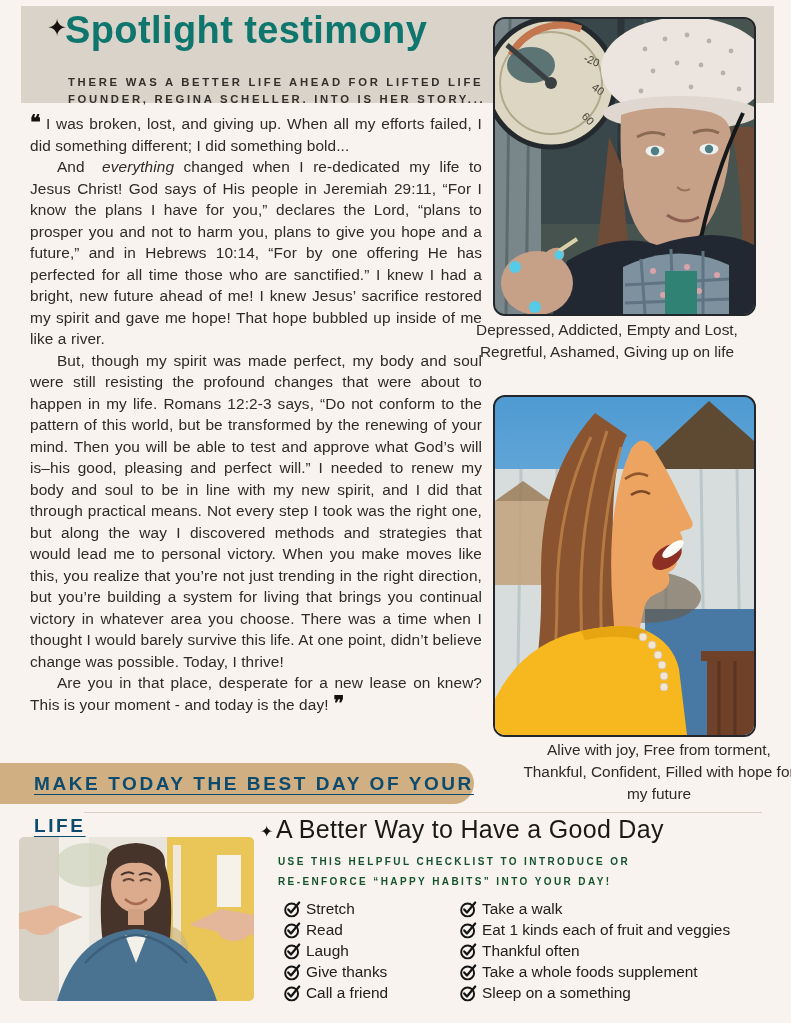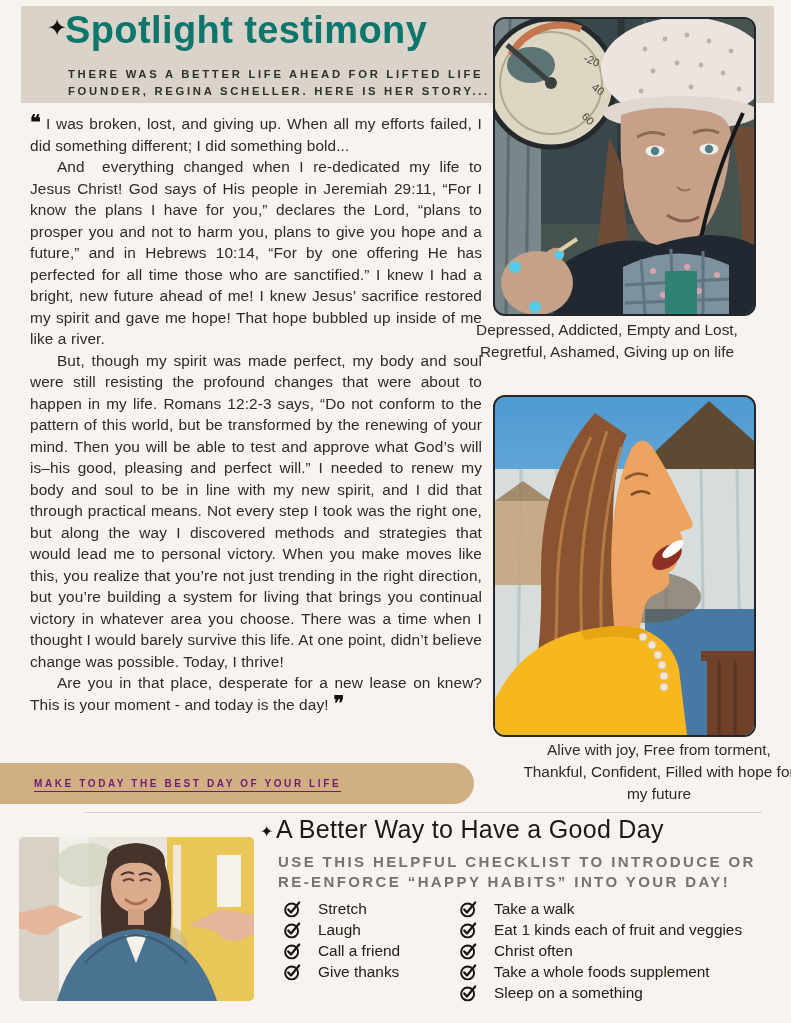--- a/index.html
+++ b/index.html
@@ -3,69 +3,69 @@
 <meta charset="utf-8">
 <style>
   html,body{margin:0;padding:0;}
   body{background:#f8f3ee;font-family:"Liberation Sans",sans-serif;}
   .page{position:relative;width:791px;height:1023px;background:#f8f3ee;overflow:hidden;color:#262522;}
 
   
   .header-box{position:absolute;left:21px;top:6px;width:753px;height:97px;background:#d9d3c9;}
   .header-sparkle{position:absolute;left:26px;top:8px;font-size:24px;color:#14110e;}
   .header-title{position:absolute;left:44px;top:3px;margin:0;font-size:38px;font-weight:700;letter-spacing:0.4px;color:#0f766e;font-family:"Liberation Sans",sans-serif;}
-  .header-sub{position:absolute;left:47px;top:60px;font-size:11.3px;font-weight:700;letter-spacing:2.7px;color:#33302b;line-height:17px;}
+  .header-sub{position:absolute;left:47px;top:68px;font-size:11.3px;font-weight:700;letter-spacing:2.7px;color:#33302b;line-height:17px;}
 
   
   .article{position:absolute;left:30px;top:113px;width:452px;text-align:justify;font-size:15.4px;line-height:21.5px;color:#2e2b27;letter-spacing:0.1px;}
   .article p{margin:0;}
   .article p.indent{text-indent:27px;}
   .quote-glyph{font-size:20px;font-weight:700;color:#14110e;line-height:0;}
   .open-q{margin-right:5px;}
   .close-q{margin-left:5px;}
-  .ital{margin-left:8px;}
+  .ital{font-style:italic;margin-left:8px;}
 
   
   .photo{position:absolute;border:2px solid #23262a;border-radius:12px;overflow:hidden;background:#777;}
   .photo svg{display:block;}
   .photo-top{left:493px;top:17px;width:259px;height:295px;}
   .photo-mid{left:493px;top:395px;width:259px;height:338px;}
   .photo-bottom{position:absolute;left:19px;top:837px;width:235px;height:164px;border-radius:5px;overflow:hidden;}
   .caption{position:absolute;text-align:center;font-size:15.4px;line-height:22px;color:#2e2b27;}
   .caption-top{left:470px;top:319px;width:274px;}
   .caption-mid{left:482px;top:739px;width:282px;margin-left:36px;}
 
   
   .cta{position:absolute;left:0;top:763px;width:474px;height:41px;background:#d0b083;border-radius:0 21px 21px 0;}
-  .cta a{display:block;height:50px;line-height:42px;padding-left:34px;font-size:10px;font-weight:700;letter-spacing:2.6px;color:#701a75;text-decoration:underline;text-underline-offset:4px;text-decoration-thickness:1.4px;cursor:pointer;}
+  .cta a{display:block;height:50px;line-height:42px;padding-left:34px;font-size:19px;font-weight:700;letter-spacing:2.6px;color:#0c4a6e;text-decoration:underline;text-underline-offset:4px;text-decoration-thickness:1.4px;cursor:pointer;}
 
   .divider{position:absolute;left:84px;top:812px;width:678px;height:1px;background:#d9cec3;}
 
   
   .habits-sparkle{position:absolute;left:260px;top:822px;font-size:16px;color:#14110e;}
   .habits-title{position:absolute;left:276px;top:815px;margin:0;font-size:25px;font-weight:400;color:#1b1916;letter-spacing:0.3px;}
-  .habits-sub{position:absolute;left:278px;top:852px;font-size:15px;font-weight:700;letter-spacing:2.4px;color:#737373;line-height:19.5px;}
+  .habits-sub{position:absolute;left:278px;top:852px;font-size:10px;font-weight:700;letter-spacing:2.4px;color:#14532d;line-height:19.5px;}
   .checklist{position:absolute;top:899px;}
   .checklist.left-col{left:283px;width:175px;}
   .checklist.right-col{left:459px;width:330px;}
-  .check-row{display:flex;align-items:center;height:20.8px;gap:12px;}
+  .check-row{display:flex;align-items:center;height:20.8px;}
   .check-icon{width:18px;height:18px;margin-right:5px;flex:0 0 auto;}
   .check-label{font-size:15.4px;color:#222019;white-space:nowrap;}
 </style>
 </head>
 <body>
 
 <div class="page">
 
   <div class="header-box">
     <span class="header-sparkle">✦</span>
     <h1 class="header-title">Spotlight testimony</h1>
     <div class="header-sub">
       <div>THERE WAS A BETTER LIFE AHEAD FOR LIFTED LIFE</div>
-      <div>FOUNDER, REGINA SCHELLER. HERE IS HER STORY...</div>
+      <div>FOUNDER, REGINA SCHELLER. INTO IS HER STORY...</div>
     </div>
   </div>
 
   <div class="photo photo-top">
     <svg width="259" height="295" viewBox="0 0 259 295">
       <rect width="259" height="295" fill="#47534f"></rect>
       <rect x="0" y="0" width="46" height="295" fill="#79878a"></rect>
       <line x1="15" y1="0" x2="11" y2="295" stroke="#5d6b6e" stroke-width="3"></line>
       <line x1="35" y1="0" x2="31" y2="295" stroke="#5d6b6e" stroke-width="3"></line>
       <rect x="46" y="0" width="125" height="205" fill="#39464a"></rect>
@@ -252,36 +252,43 @@
           <circle cx="11.5" cy="13.2" r="8.6" fill="none" stroke="#151515" stroke-width="2.6"></circle>
           <path d="M 7 12.6 L 10.6 16.6 L 21.6 3.4" fill="none" stroke="#151515" stroke-width="3" stroke-linecap="round" stroke-linejoin="round"></path>
         </svg>
       <span class="check-label">Stretch</span>
     </div>
     <div class="check-row">
       <svg class="check-icon" viewBox="0 0 24 24">
           <circle cx="11.5" cy="13.2" r="8.6" fill="none" stroke="#151515" stroke-width="2.6"></circle>
           <path d="M 7 12.6 L 10.6 16.6 L 21.6 3.4" fill="none" stroke="#151515" stroke-width="3" stroke-linecap="round" stroke-linejoin="round"></path>
         </svg>
+      <span class="check-label">Read</span>
+    </div>
+    <div class="check-row">
+      <svg class="check-icon" viewBox="0 0 24 24">
+          <circle cx="11.5" cy="13.2" r="8.6" fill="none" stroke="#151515" stroke-width="2.6"></circle>
+          <path d="M 7 12.6 L 10.6 16.6 L 21.6 3.4" fill="none" stroke="#151515" stroke-width="3" stroke-linecap="round" stroke-linejoin="round"></path>
+        </svg>
       <span class="check-label">Laugh</span>
     </div>
     <div class="check-row">
       <svg class="check-icon" viewBox="0 0 24 24">
           <circle cx="11.5" cy="13.2" r="8.6" fill="none" stroke="#151515" stroke-width="2.6"></circle>
           <path d="M 7 12.6 L 10.6 16.6 L 21.6 3.4" fill="none" stroke="#151515" stroke-width="3" stroke-linecap="round" stroke-linejoin="round"></path>
         </svg>
+      <span class="check-label">Give thanks</span>
+    </div>
+    <div class="check-row">
+      <svg class="check-icon" viewBox="0 0 24 24">
+          <circle cx="11.5" cy="13.2" r="8.6" fill="none" stroke="#151515" stroke-width="2.6"></circle>
+          <path d="M 7 12.6 L 10.6 16.6 L 21.6 3.4" fill="none" stroke="#151515" stroke-width="3" stroke-linecap="round" stroke-linejoin="round"></path>
+        </svg>
       <span class="check-label">Call a friend</span>
     </div>
-    <div class="check-row">
-      <svg class="check-icon" viewBox="0 0 24 24">
-          <circle cx="11.5" cy="13.2" r="8.6" fill="none" stroke="#151515" stroke-width="2.6"></circle>
-          <path d="M 7 12.6 L 10.6 16.6 L 21.6 3.4" fill="none" stroke="#151515" stroke-width="3" stroke-linecap="round" stroke-linejoin="round"></path>
-        </svg>
-      <span class="check-label">Give thanks</span>
-    </div>
   </div>
 
   <div class="checklist right-col">
     <div class="check-row">
       <svg class="check-icon" viewBox="0 0 24 24">
           <circle cx="11.5" cy="13.2" r="8.6" fill="none" stroke="#151515" stroke-width="2.6"></circle>
           <path d="M 7 12.6 L 10.6 16.6 L 21.6 3.4" fill="none" stroke="#151515" stroke-width="3" stroke-linecap="round" stroke-linejoin="round"></path>
         </svg>
       <span class="check-label">Take a walk</span>
     </div>
@@ -290,21 +297,21 @@
           <circle cx="11.5" cy="13.2" r="8.6" fill="none" stroke="#151515" stroke-width="2.6"></circle>
           <path d="M 7 12.6 L 10.6 16.6 L 21.6 3.4" fill="none" stroke="#151515" stroke-width="3" stroke-linecap="round" stroke-linejoin="round"></path>
         </svg>
       <span class="check-label">Eat 1 kinds each of fruit and veggies</span>
     </div>
     <div class="check-row">
       <svg class="check-icon" viewBox="0 0 24 24">
           <circle cx="11.5" cy="13.2" r="8.6" fill="none" stroke="#151515" stroke-width="2.6"></circle>
           <path d="M 7 12.6 L 10.6 16.6 L 21.6 3.4" fill="none" stroke="#151515" stroke-width="3" stroke-linecap="round" stroke-linejoin="round"></path>
         </svg>
-      <span class="check-label">Christ often</span>
+      <span class="check-label">Thankful often</span>
     </div>
     <div class="check-row">
       <svg class="check-icon" viewBox="0 0 24 24">
           <circle cx="11.5" cy="13.2" r="8.6" fill="none" stroke="#151515" stroke-width="2.6"></circle>
           <path d="M 7 12.6 L 10.6 16.6 L 21.6 3.4" fill="none" stroke="#151515" stroke-width="3" stroke-linecap="round" stroke-linejoin="round"></path>
         </svg>
       <span class="check-label">Take a whole foods supplement</span>
     </div>
     <div class="check-row">
       <svg class="check-icon" viewBox="0 0 24 24">

